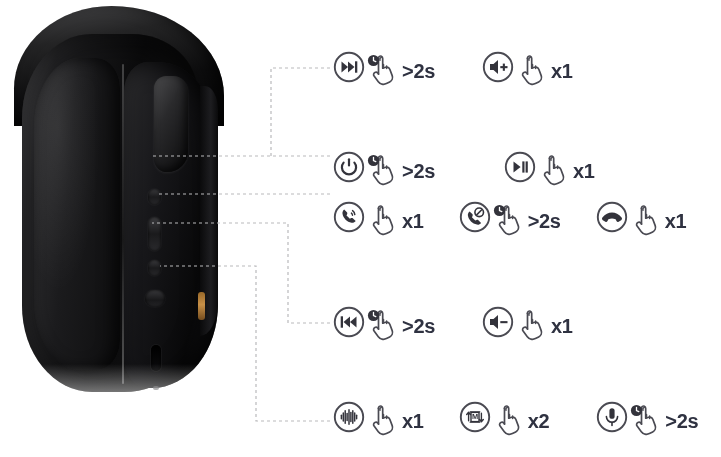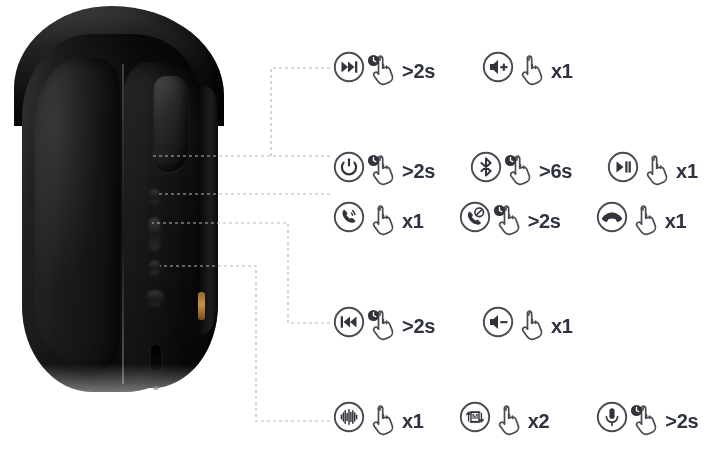--- a/index.html
+++ b/index.html
@@ -240,44 +240,20 @@
           <svg class="clockbadge" width="13" height="13" viewBox="0 0 13 13">
             <circle cx="6.5" cy="6.5" r="5.6" fill="#33333b"></circle>
             <path d="M6.5 3.3 L6.5 6.6 L8.8 7.6" fill="none" stroke="#fff" stroke-width="1.3" stroke-linecap="round"></path>
           </svg>
         </div>
         <span class="lbl">&gt;2s</span>
       </div>
 
       <div class="gap"></div>
 
-      <div class="group">
-        <div class="sym">
-          <svg width="34" height="34" viewBox="0 0 34 34">
-            <circle cx="17" cy="17" r="14.2" fill="none" stroke="#4a4a52" stroke-width="1.9"></circle>
-            <path d="M17 8.4 L17 25.6 L21.6 21 L12.4 13 M12.4 21 L21.6 13 L17 8.4" fill="none" stroke="#33333b" stroke-width="2" stroke-linejoin="round" stroke-linecap="round"></path>
-          </svg>
-        </div>
-        <div class="hand">
-          <svg width="30" height="32" viewBox="0 0 30 32">
-            <path d="M11.5 4.2 C11.5 2.6 13 1.6 14.4 2.2 C15.3 2.6 15.7 3.4 15.7 4.4 L15.7 14.2
-                     L18.6 13.3 C20.4 12.8 22.2 13.6 22.8 15.2 L25.2 21.6
-                     C26.1 24 25 26.7 22.7 27.9 L19.4 29.6 C16.6 31 13.2 30.2 11.3 27.7
-                     L7.1 22.1 C6.2 20.9 6.5 19.2 7.8 18.5 C8.8 17.9 10.1 18.2 10.8 19.1 L11.5 20" fill="#ffffff" stroke="#4a4a52" stroke-width="1.7" stroke-linejoin="round" stroke-linecap="round"></path>
-            <path d="M11.5 4.2 L11.5 20" fill="none" stroke="#4a4a52" stroke-width="1.7" stroke-linecap="round"></path>
-            <path d="M14.6 3.1 C13.2 3.6 12.6 5 13 6.4" fill="none" stroke="#4a4a52" stroke-width="1.4" stroke-linecap="round"></path>
-            <path d="M16.5 13.9 L16.5 10.4 M19.6 14.6 L19.6 12.1" fill="none" stroke="#4a4a52" stroke-width="1.5" stroke-linecap="round"></path>
-          </svg>
-          <svg class="clockbadge" width="13" height="13" viewBox="0 0 13 13">
-            <circle cx="6.5" cy="6.5" r="5.6" fill="#33333b"></circle>
-            <path d="M6.5 3.3 L6.5 6.6 L8.8 7.6" fill="none" stroke="#fff" stroke-width="1.3" stroke-linecap="round"></path>
-          </svg>
-        </div>
-        <span class="lbl">&gt;6s</span>
-      </div>
 
       <div class="gap"></div>
 
       <div class="group">
         <div class="sym">
           <svg width="34" height="34" viewBox="0 0 34 34">
             <circle cx="17" cy="17" r="14.2" fill="none" stroke="#4a4a52" stroke-width="1.9"></circle>
             <path d="M10.5 11.4 L17.6 17 L10.5 22.6 Z" fill="#33333b"></path>
             <rect x="19.3" y="11.4" width="2.2" height="11.2" fill="#33333b"></rect>
             <rect x="22.6" y="11.4" width="2.2" height="11.2" fill="#33333b"></rect>

